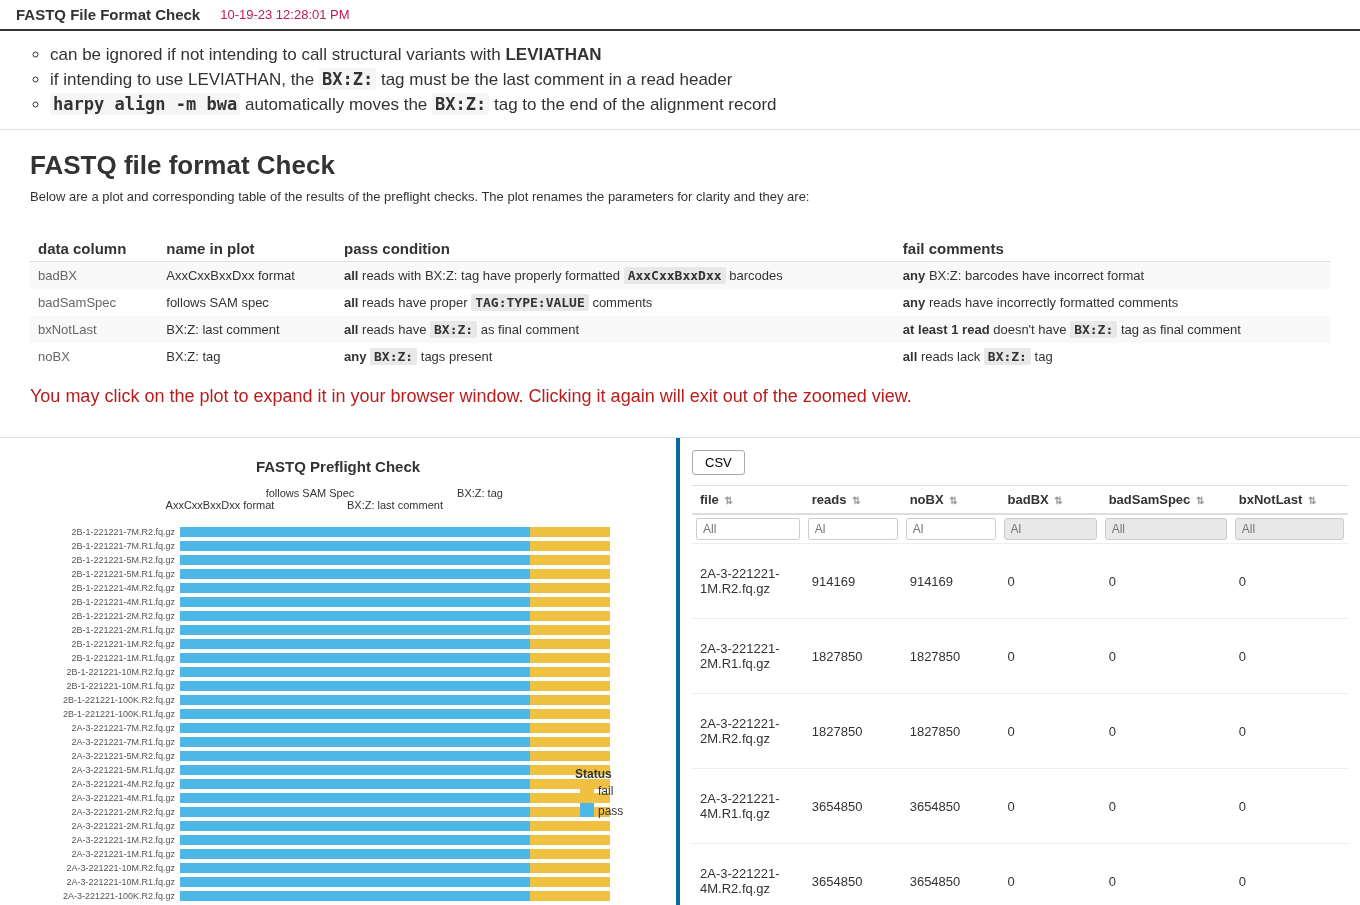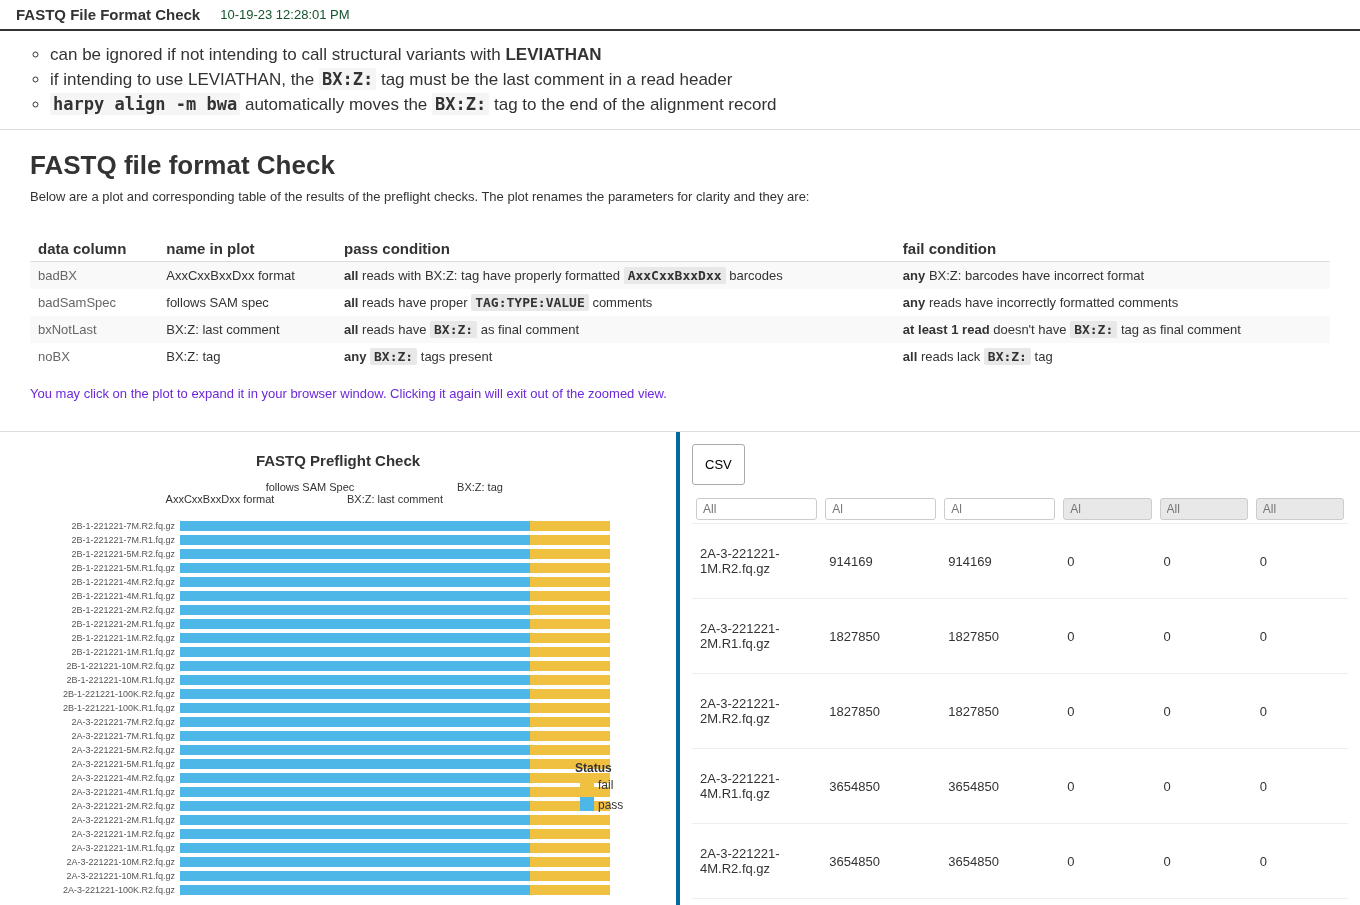--- a/index.html
+++ b/index.html
@@ -7,21 +7,21 @@
     
     .top-header {
       background: #fff;
       border-bottom: 2px solid #333;
       padding: 6px 16px;
       display: flex;
       align-items: center;
       gap: 20px;
     }
     .top-header-title { font-weight: bold; font-size: 15px; }
-    .top-header-date { font-size: 13px; color: #14532d; }
+    .top-header-date { font-size: 13px; color: #be185d; }
 
     .notes-section {
       padding: 10px 30px 10px 30px;
       border-bottom: 1px solid #ddd;
     }
     .notes-section ul { list-style: circle; padding-left: 20px; }
     .notes-section li { margin: 4px 0; font-size: 17px; }
     code { font-family: monospace; background: #f5f5f5; padding: 1px 3px; border-radius: 2px; font-weight: bold; }
 
     .main-content { padding: 20px 30px; }
@@ -29,21 +29,21 @@
     .section-desc { font-size: 13px; margin-bottom: 32px; color: #333; }
 
     .check-table { width: 100%; border-collapse: collapse; margin-bottom: 16px; }
     .check-table th { text-align: left; font-weight: bold; padding: 4px 8px; font-size: 15px; border-bottom: 1px solid #ddd; }
     .check-table td { padding: 6px 8px; font-size: 13px; vertical-align: top; }
     .check-table tr:nth-child(odd) td { background: #f9f9f9; }
     .check-table td:first-child { color: #666; }
     .tag-code { font-family: monospace; background: #e8e8e8; padding: 1px 4px; border-radius: 2px; }
     .bold { font-weight: bold; }
 
-    .click-note { font-size: 13px; color: #6d28d9; margin-top: 14px; }
+    .click-note { font-size: 18px; color: #b91c1c; margin-top: 14px; }
 
     .lower-section {
       display: flex;
       gap: 0;
       border-top: 1px solid #ddd;
       margin-top: 10px;
     }
 
     
     .chart-area {
@@ -58,21 +58,21 @@
     
     .table-area {
       flex: 1;
       padding: 12px;
       overflow: hidden;
     }
     .csv-btn {
       background: #fff;
       border: 1px solid #aaa;
       border-radius: 3px;
-      padding: 12px 12px;
+      padding: 4px 12px;
       cursor: pointer;
       font-size: 13px;
       margin-bottom: 10px;
     }
 
     .data-table { width: 100%; border-collapse: collapse; font-size: 13px; }
     .data-table th {
       background: #fff;
       border-bottom: 2px solid #ddd;
       border-top: 1px solid #ddd;
@@ -132,21 +132,21 @@
   <h1 class="section-title">FASTQ file format Check</h1>
   <p class="section-desc">Below are a plot and corresponding table of the results of the preflight checks. The plot renames the parameters for clarity and they are:</p>
 
   <table class="check-table">
     <thead>
       <tr>
         <th>data column</th>
         <th>name in plot</th>
         <th>pass condition</th>
         <th></th>
-        <th>fail condition</th>
+        <th>fail comments</th>
       </tr>
     </thead>
     <tbody>
       <tr>
         <td>badBX</td>
         <td>AxxCxxBxxDxx format</td>
         <td colspan="2"><span class="bold">all</span> reads with BX:Z: tag have properly formatted <code class="tag-code">AxxCxxBxxDxx</code> barcodes</td>
         <td><span class="bold">any</span> BX:Z: barcodes have incorrect format</td>
       </tr>
       <tr>
@@ -291,20 +291,28 @@
       <text x="520" y="458" text-anchor="middle" font-size="11" fill="#333">BX:Z: tag</text>
     </svg>
   </div>
 
   <div class="table-area">
     <button class="csv-btn">CSV</button>
 
     <div style="overflow-x:auto; position:relative;">
       <table class="data-table">
         <thead>
+          <tr>
+            <th>file <span class="sort-icon">⇅</span></th>
+            <th>reads <span class="sort-icon">⇅</span></th>
+            <th>noBX <span class="sort-icon">⇅</span></th>
+            <th>badBX <span class="sort-icon">⇅</span></th>
+            <th>badSamSpec <span class="sort-icon">⇅</span></th>
+            <th>bxNotLast <span class="sort-icon">⇅</span></th>
+          </tr>
           <tr class="filter-row">
             <td><input type="text" placeholder="All" style=""></td>
             <td><input type="text" placeholder="Al" style=""></td>
             <td><input type="text" placeholder="Al" style=""></td>
             <td><input type="text" placeholder="Al" style="background: rgb(232, 232, 232);"></td>
             <td><input type="text" placeholder="All" style="background: rgb(232, 232, 232);"></td>
             <td><input type="text" placeholder="All" style="background: rgb(232, 232, 232);"></td>
           </tr>
         </thead>
         <tbody id="table-body">

